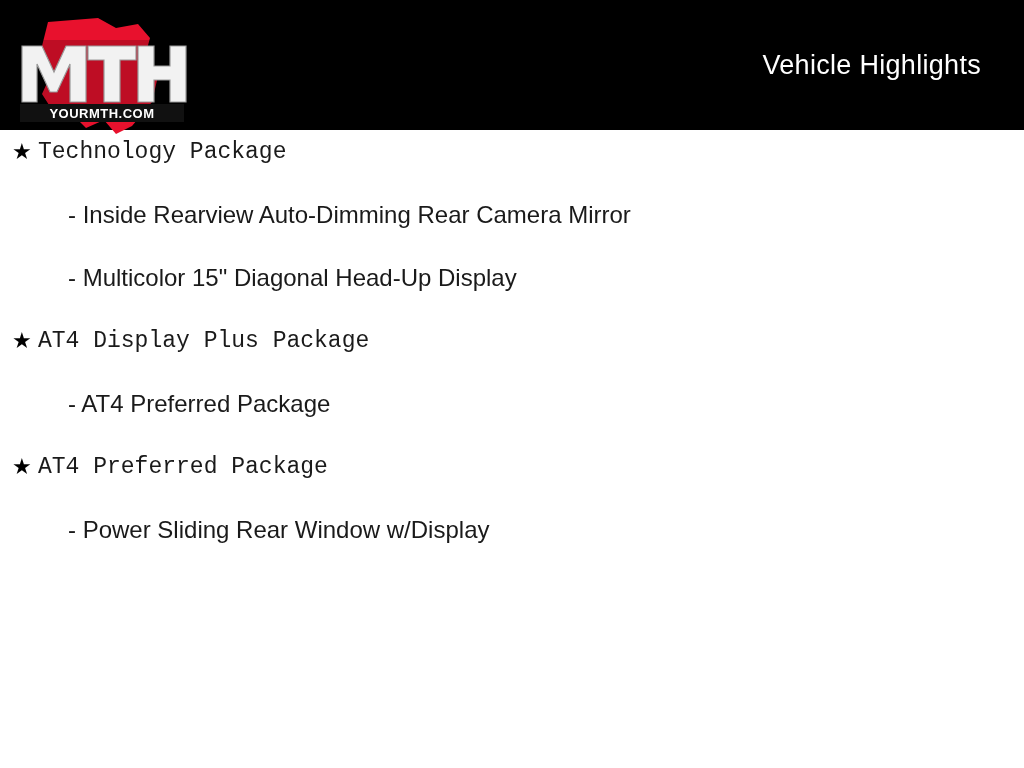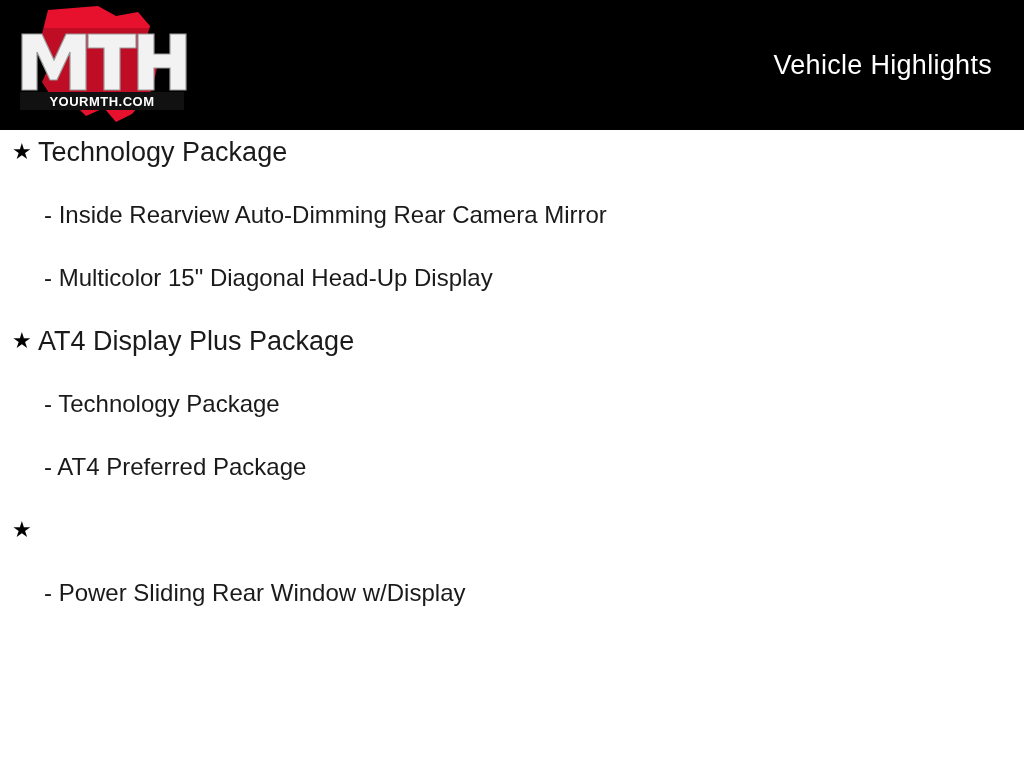--- a/index.html
+++ b/index.html
@@ -22,32 +22,32 @@
   
   .header {
     position: relative;
     width: 1024px;
     height: 130px;
     background: #000000;
     box-sizing: border-box;
   }
   .header-title {
     position: absolute;
-    right: 32px;
+    right: 43px;
     top: 50px;
     color: #ffffff;
     font-size: 27px;
     letter-spacing: 0.3px;
     white-space: nowrap;
   }
   
   .logo {
     position: absolute;
     left: 12px;
-    top: 4px;
+    top: 16px;
     width: 185px;
     height: 122px;
   }
   .logo svg {
     display: block;
   }
   
   .content {
     position: relative;
     padding: 0;
@@ -55,38 +55,39 @@
   }
   .hl-row {
     display: flex;
     align-items: flex-start;
     height: 63px;
   }
   .hl-row.bullet {
     padding-left: 12px;
   }
   .hl-row.sub {
-    padding-left: 44px;
+    padding-left: 68px;
   }
   .star-icon {
     width: 26px;
     flex: 0 0 26px;
     color: #000000;
     font-size: 22px;
     line-height: 44px;
     text-align: left;
   }
   .hl-text {
     color: #1a1a1a;
     font-size: 25px;
     line-height: 44px;
     white-space: nowrap;
   }
   .hl-row.bullet .hl-text {
-    font-size: 27px;
+    font-size: 23px;
+    font-family: Liberation Mono, monospace;
   }
   .hl-row.sub .hl-text {
     font-size: 24px;
   }
 </style>
 </head>
 <body>
 
 <div class="page">
 
@@ -130,31 +131,29 @@
     <div class="hl-row sub">
       <span class="hl-text">- Multicolor 15" Diagonal Head-Up Display</span>
     </div>
 
     <div class="hl-row bullet">
       <span class="star-icon">★</span>
       <span class="hl-text">AT4 Display Plus Package</span>
     </div>
 
 
-    <div class="hl-row sub">
-      <span class="hl-text">- Technology Package</span>
-    </div>
 
     <div class="hl-row sub">
       <span class="hl-text">- AT4 Preferred Package</span>
     </div>
 
 
     <div class="hl-row bullet">
       <span class="star-icon">★</span>
+      <span class="hl-text">AT4 Preferred Package</span>
     </div>
 
     <div class="hl-row sub">
       <span class="hl-text">- Power Sliding Rear Window w/Display</span>
     </div>
 
   </div>
 </div>
 
 </body></html>

